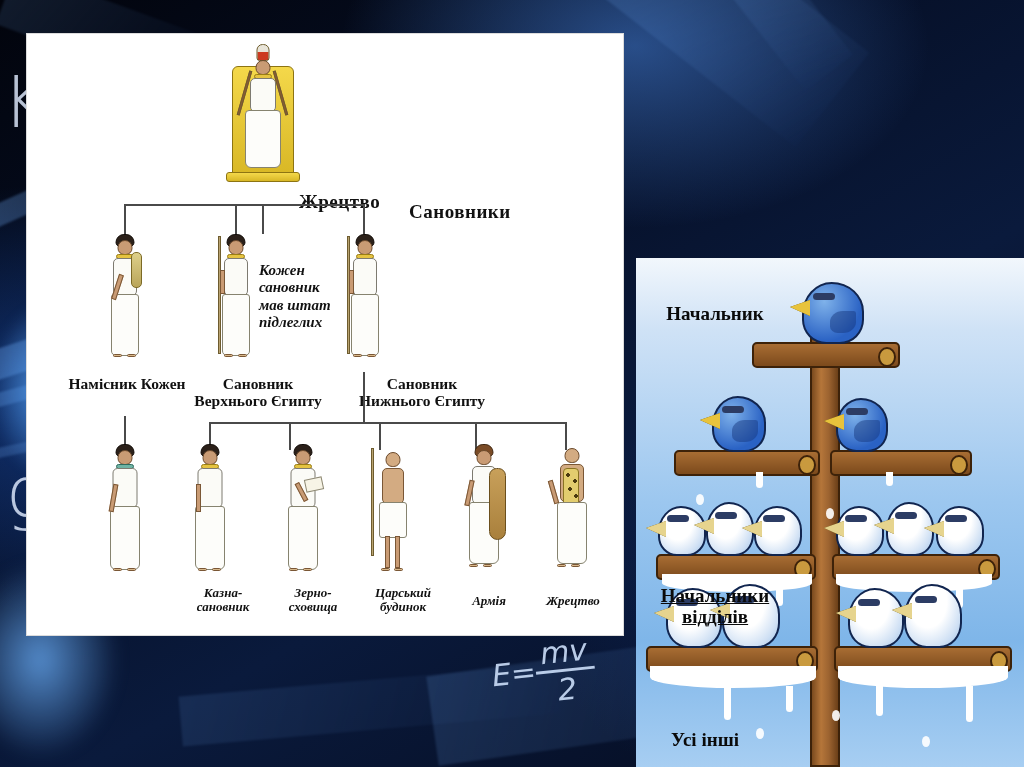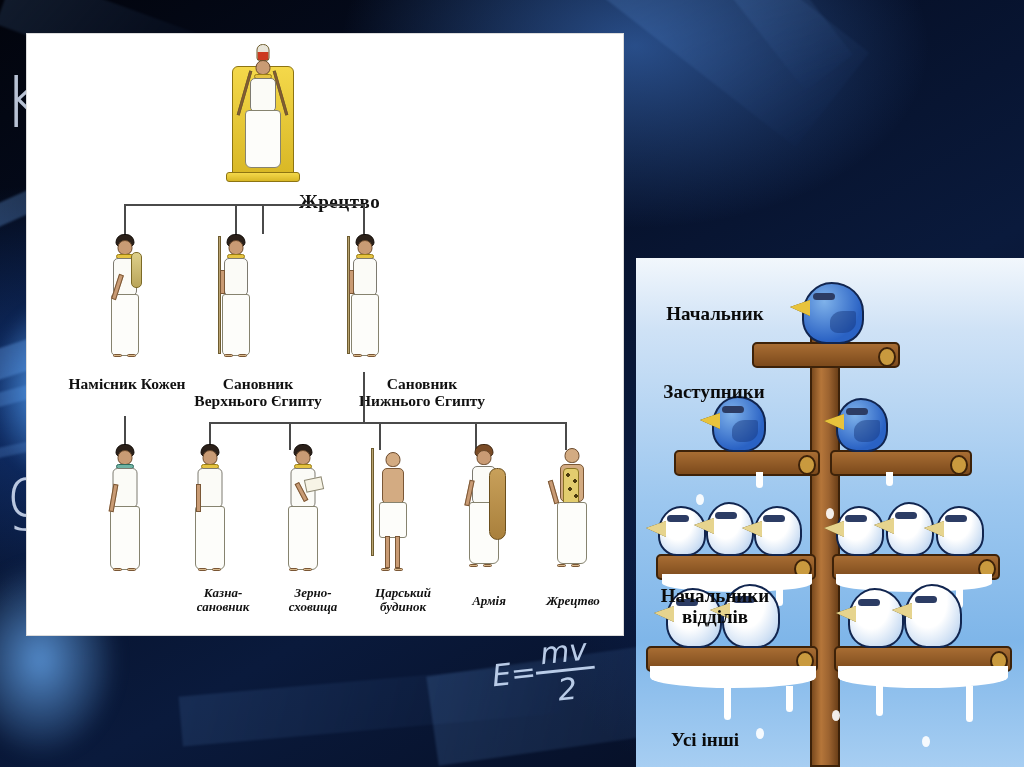--- a/index.html
+++ b/index.html
@@ -306,20 +306,21 @@
       <div class="throne" style="top:22px; width:62px; height:108px; border-radius:6px 6px 2px 2px;"></div>
       <div class="throne" style="top:128px; width:74px; height:10px; border-radius:3px;"></div>
       <div class="head" style="top:16px;"></div>
       <div class="collar" style="top:30px;"></div>
       <div class="body" style="top:34px; width:26px; height:34px; border-radius:5px;"></div>
       <div class="skirt" style="top:66px; width:36px; height:58px; border-radius:4px 4px 6px 6px;"></div>
       <div class="staff" style="left:16px; top:26px; height:46px; transform:rotate(16deg); background:#8d5a33;"></div>
       <div class="staff" style="left:52px; top:26px; height:46px; transform:rotate(-16deg); background:#8d5a33;"></div>
     </div>
     <div class="node-label lbl-big" style="left:272px; top:158px; width:120px; text-align:left;">Жрецтво</div>
+    <div class="node-label lbl-big" style="left:382px; top:168px; width:160px; text-align:left;">Сановники</div>
 
     <div class="connector v" style="left:235px; top:170px; height:30px;"></div>
     <div class="connector h" style="left:97px; top:170px; width:240px;"></div>
     <div class="connector v" style="left:97px; top:170px; height:32px;"></div>
     <div class="connector v" style="left:208px; top:170px; height:32px;"></div>
     <div class="connector v" style="left:336px; top:170px; height:32px;"></div>
 
     <div class="node fig" style="left:72px; top:200px; width:52px; height:138px;">
       <div class="hair" style="top:0px;"></div>
       <div class="head" style="top:6px;"></div>
@@ -349,20 +350,24 @@
       <div class="head" style="top:6px;"></div>
       <div class="collar" style="top:20px;"></div>
       <div class="body" style="top:24px; width:24px; height:38px; border-radius:5px;"></div>
       <div class="skirt" style="top:60px; width:28px; height:62px; border-radius:3px 3px 5px 5px;"></div>
       <div class="staff" style="left:8px; top:2px; height:118px;"></div>
       <div class="arm" style="left:10px; top:36px; height:24px;"></div>
       <div class="foot" style="left:14px; top:120px;"></div>
       <div class="foot" style="left:28px; top:120px;"></div>
     </div>
 
+    <div class="note-italic" style="left:232px; top:228px; width:96px;">Кожен
+сановник
+мав штат
+підлеглих</div>
 
     <div class="node-label lbl-mid" style="left:22px; top:342px; width:156px;">Намісник Кожен</div>
     <div class="node-label lbl-mid" style="left:136px; top:342px; width:190px;">Сановник
 Верхнього Єгипту</div>
     <div class="node-label lbl-mid" style="left:300px; top:342px; width:190px;">Сановник
 Нижнього Єгипту</div>
 
     <div class="connector v" style="left:97px; top:382px; height:34px;"></div>
     <div class="connector v" style="left:336px; top:338px; height:50px;"></div>
     <div class="connector h" style="left:182px; top:388px; width:358px;"></div>
@@ -531,19 +536,18 @@
     <div class="drip" style="left:150px; top:428px; height:26px;"></div>
     <div class="drip" style="left:240px; top:428px; height:30px;"></div>
     <div class="drip" style="left:330px; top:428px; height:36px;"></div>
     <div class="flake" style="left:120px; top:470px;"></div>
     <div class="flake" style="left:196px; top:452px;"></div>
     <div class="flake" style="left:286px; top:478px;"></div>
     <div class="flake" style="left:60px; top:236px;"></div>
     <div class="flake" style="left:190px; top:250px;"></div>
 
     <div class="bird-label" style="left:4px; top:46px; width:150px;">Начальник</div>
-    <div class="bird-label" style="left:0px; top:124px; width:156px;">Заступники</div>
-    <div class="bird-label" style="left:4px; top:328px; width:150px;">Начальники
+    <div class="bird-label" style="left:4px; top:328px; width:150px;text-decoration:underline;">Начальники
 відділів</div>
     <div class="bird-label" style="left:4px; top:472px; width:130px;">Усі інші</div>
   </div>
 
 </div>
 
 </body></html>

